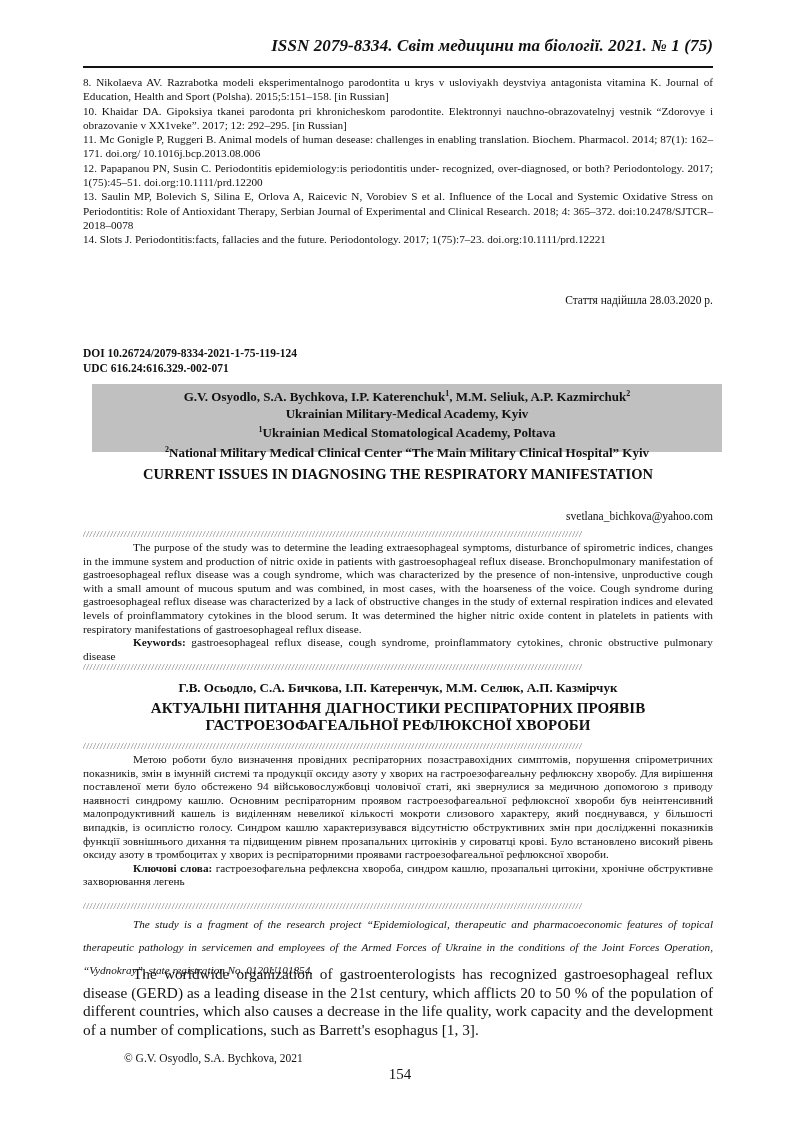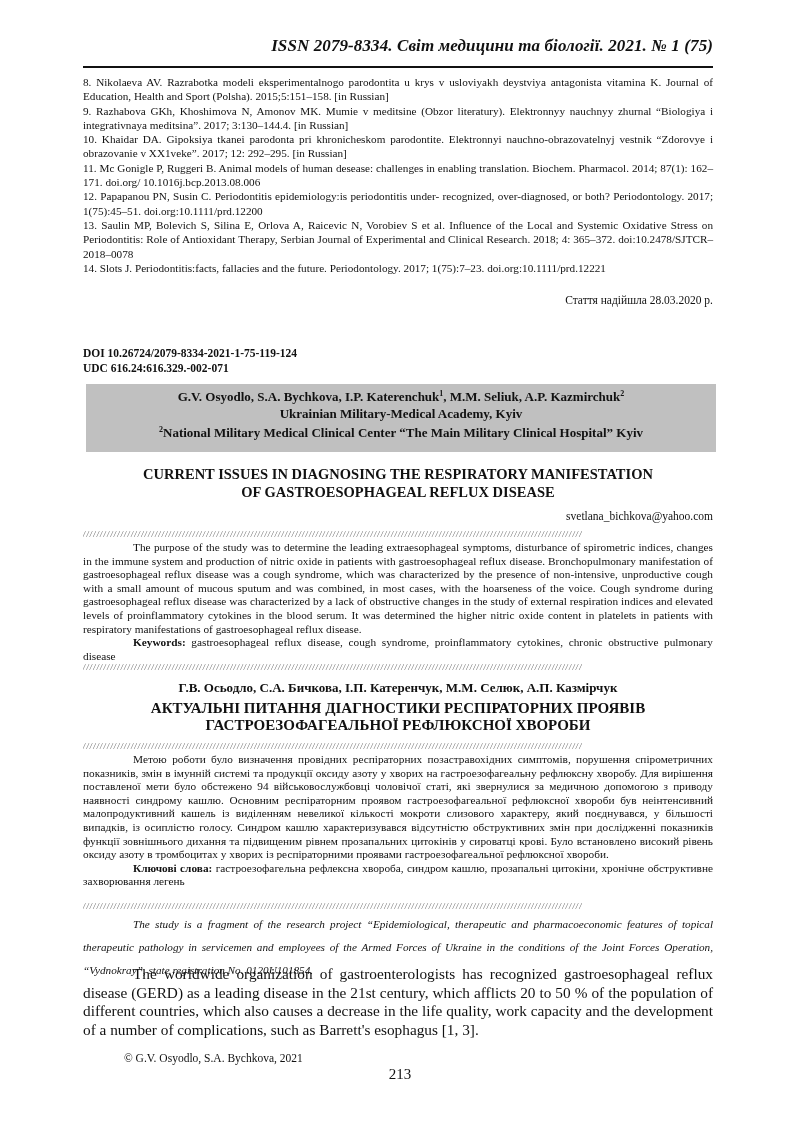--- a/index.html
+++ b/index.html
@@ -5,21 +5,21 @@
     html, body { margin: 0; padding: 0; background: #ffffff; }
     body { width: 800px; height: 1130px; position: relative; overflow: hidden;
            font-family: "Liberation Serif", "DejaVu Serif", serif; color: #111; }
     .header { position: absolute; left: 83px; top: 46px; width: 630px; height: 20px;
               border-bottom: 2px solid #111; text-align: right; }
     .header span { font-style: italic; font-weight: bold; font-size: 17px; position: relative; top: -10px; letter-spacing: 0.1px; }
     .refs { position: absolute; left: 83px; top: 75px; width: 630px; font-size: 11.2px; line-height: 14.3px; text-align: justify; }
     .refs p { margin: 0; }
     .received { position: absolute; left: 83px; top: 294px; width: 630px; text-align: right; font-size: 11.5px; }
     .doi { position: absolute; left: 83px; top: 346px; font-weight: bold; font-size: 11.5px; line-height: 15px; }
-    .authorbox { position: absolute; left: 86px; top: 384px; width: 630px; height: 68px; background: #c0c0c0;
+    .authorbox { position: absolute; left: 92px; top: 384px; width: 630px; height: 68px; background: #c0c0c0;
                  text-align: center; font-weight: bold; font-size: 13px; line-height: 16.5px; padding-top: 2px; box-sizing: border-box; }
     .authorbox sup { font-size: 8px; }
     .title-en { position: absolute; left: 83px; top: 466px; width: 630px; text-align: center; font-weight: bold; font-size: 14.5px; line-height: 17.5px; }
     .email { position: absolute; left: 83px; top: 510px; width: 630px; text-align: right; font-size: 11.5px; }
     .slashes { position: absolute; left: 83px; width: 630px; overflow: hidden; white-space: nowrap;
                font-size: 8px; line-height: 8px; color: #555; letter-spacing: 1.2px; font-style: italic; }
     .abstract { position: absolute; left: 83px; width: 630px; font-size: 11.3px; line-height: 13.6px; text-align: justify; }
     .abstract p { margin: 0; text-indent: 50px; }
     .abstract .kw { font-weight: bold; }
     .authors-ua { position: absolute; left: 83px; top: 680px; width: 630px; text-align: center; font-weight: bold; font-size: 13px; }
@@ -33,46 +33,45 @@
   </style>
 </head>
 <body>
 
 <div class="header">
   <span>ISSN 2079-8334. Світ медицини та біології. 2021. № 1 (75)</span>
 </div>
 
 <div class="refs">
   <p>8. Nikolaeva AV. Razrabotka modeli eksperimentalnogo parodontita u krys v usloviyakh deystviya antagonista vitamina K. Journal of Education, Health and Sport (Polsha). 2015;5:151–158. [in Russian]</p>
-  <p>9. Razhabova GKh, Khoshimova N, Amonov MK. Mumie v meditsine (Obzor literatury). Elektronnyy nauchnyy zhurnal “Biologiya i integrativnaya meditsina”. 2017; 3:130–144.4. [in Russian]</p>
   <p>10. Khaidar DA. Gipoksiya tkanei parodonta pri khronicheskom parodontite. Elektronnyi nauchno-obrazovatelnyj vestnik “Zdorovye i obrazovanie v XX1veke”. 2017; 12: 292–295. [in Russian]</p>
   <p>11. Mc Gonigle P, Ruggeri B. Animal models of human desease: challenges in enabling translation. Biochem. Pharmacol. 2014; 87(1): 162–171. doi.org/ 10.1016j.bcp.2013.08.006</p>
   <p>12. Papapanou PN, Susin C. Periodontitis epidemiology:is periodontitis under- recognized, over-diagnosed, or both? Periodontology. 2017; 1(75):45–51. doi.org:10.1111/prd.12200</p>
   <p>13. Saulin MP, Bolevich S, Silina E, Orlova A, Raicevic N, Vorobiev S et al. Influence of the Local and Systemic Oxidative Stress on Periodontitis: Role of Antioxidant Therapy, Serbian Journal of Experimental and Clinical Research. 2018; 4: 365–372. doi:10.2478/SJTCR–2018–0078</p>
   <p>14. Slots J. Periodontitis:facts, fallacies and the future. Periodontology. 2017; 1(75):7–23. doi.org:10.1111/prd.12221</p>
 </div>
 
 <div class="received">Стаття надійшла 28.03.2020 р.</div>
 
 <div class="doi">
   <div>DOI 10.26724/2079-8334-2021-1-75-119-124</div>
   <div>UDC 616.24:616.329.-002-071</div>
 </div>
 
 <div class="authorbox">
   <div>
     <span>G.V. Osyodlo, S.A. Bychkova, I.P. Katerenchuk</span><sup>1</sup><span>, M.M. Seliuk, A.P. Kazmirchuk</span><sup>2</sup>
   </div>
   <div>Ukrainian Military-Medical Academy, Kyiv</div>
+  <div><sup>1</sup><span>Ukrainian Medical Stomatological Academy, Poltava</span></div>
   <div><sup>2</sup><span>National Military Medical Clinical Center “The Main Military Clinical Hospital” Kyiv</span></div>
 </div>
 
 <div class="title-en">
   <div>CURRENT ISSUES IN DIAGNOSING THE RESPIRATORY MANIFESTATION</div>
-  <div>OF GASTROESOPHAGEAL REFLUX DISEASE</div>
 </div>
 
 <div class="email">svetlana_bichkova@yahoo.com</div>
 
 <div class="slashes" style="top:531px;">//////////////////////////////////////////////////////////////////////////////////////////////////////////////////////////////////////////////////</div>
 
 <div class="abstract" style="top:541px;">
   <p>The purpose of the study was to determine the leading extraesophageal symptoms, disturbance of spirometric indices, changes in the immune system and production of nitric oxide in patients with gastroesophageal reflux disease. Bronchopulmonary manifestation of gastroesophageal reflux disease was a cough syndrome, which was characterized by the presence of non-intensive, unproductive cough with a small amount of mucous sputum and was combined, in most cases, with the hoarseness of the voice. Cough syndrome during gastroesophageal reflux disease was characterized by a lack of obstructive changes in the study of external respiration indices and elevated levels of proinflammatory cytokines in the blood serum. It was determined the higher nitric oxide content in platelets in patients with respiratory manifestations of gastroesophageal reflux disease.</p>
   <p><span class="kw">Keywords:</span><span> gastroesophageal reflux disease, cough syndrome, proinflammatory cytokines, chronic obstructive pulmonary disease</span></p>
 </div>
@@ -97,13 +96,13 @@
 
 <div class="note">
   <p>The study is a fragment of the research project “Epidemiological, therapeutic and pharmacoeconomic features of topical therapeutic pathology in servicemen and employees of the Armed Forces of Ukraine in the conditions of the Joint Forces Operation, “Vydnokray”, state registration No. 0120U101854.</p>
 </div>
 
 <div class="body-text">
   <p>The worldwide organization of gastroenterologists has recognized gastroesophageal reflux disease (GERD) as a leading disease in the 21st century, which afflicts 20 to 50 % of the population of different countries, which also causes a decrease in the life quality, work capacity and the development of a number of complications, such as Barrett's esophagus [1, 3].</p>
 </div>
 
 <div class="copyright">© G.V. Osyodlo, S.A. Bychkova, 2021</div>
-<div class="pagenum">213</div>
+<div class="pagenum">154</div>
 
 </body></html>

